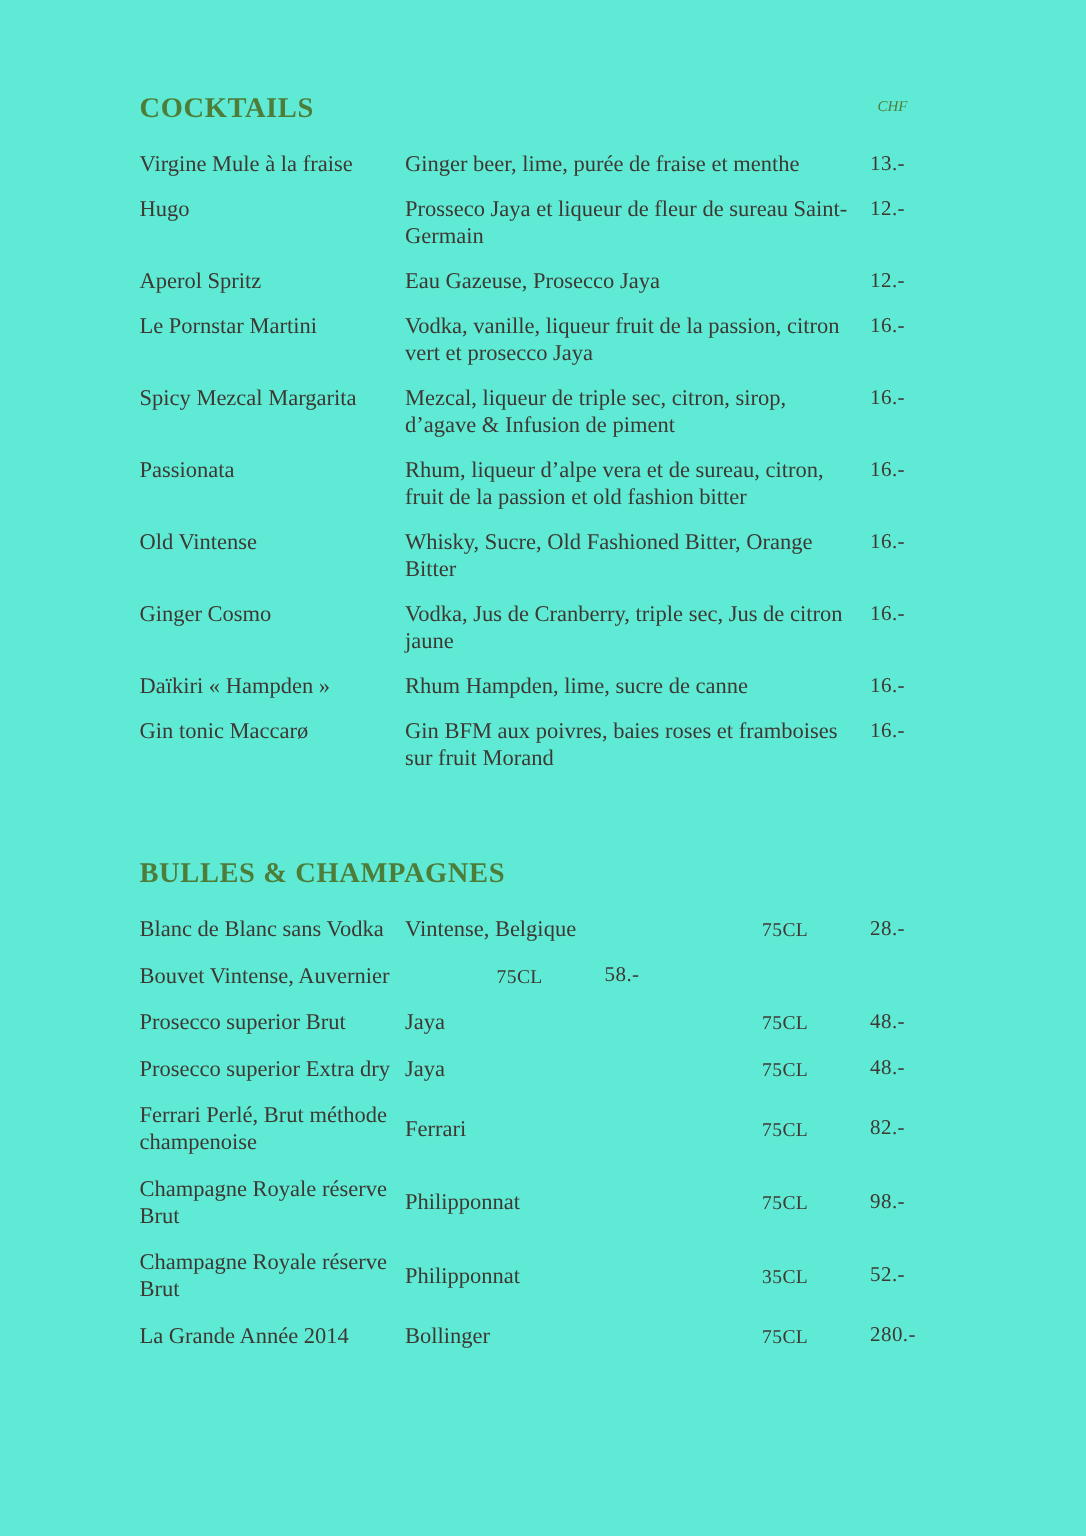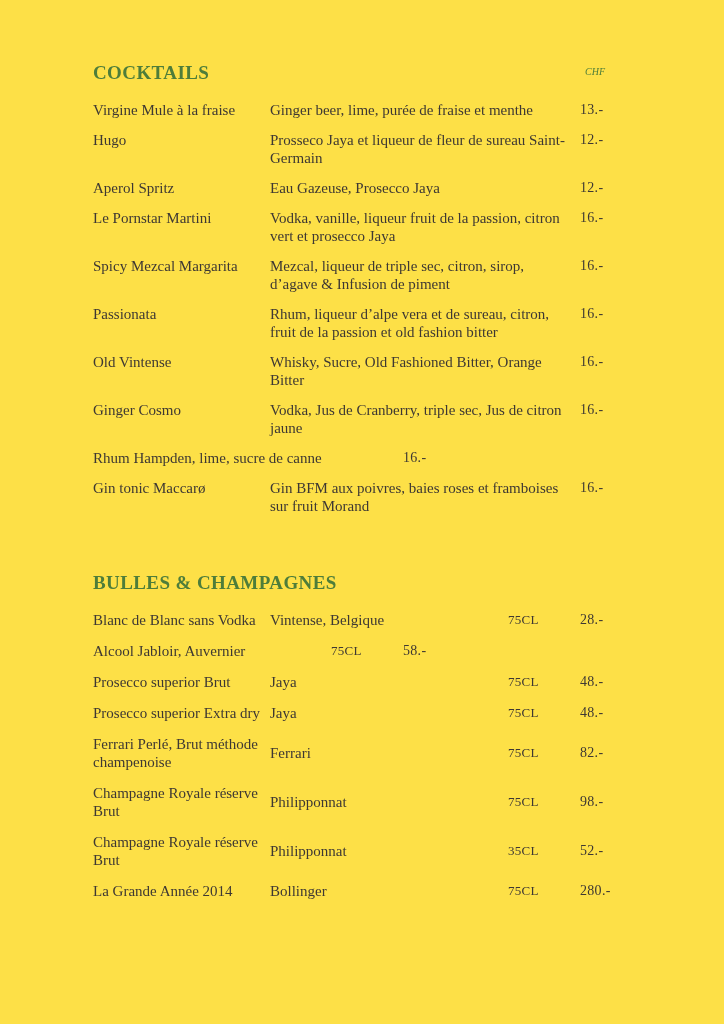--- a/index.html
+++ b/index.html
@@ -5,21 +5,21 @@
   html, body {
     margin: 0;
     padding: 0;
     background: #d8d0ca;
   }
   .page {
     position: relative;
     width: 724px;
     height: 1024px;
     margin: 0 auto;
-    background: #fde047;
+    background: #5eead4;
     box-sizing: border-box;
     padding: 60px 40px 0 93px;
     overflow: hidden;
     font-family: "Liberation Serif", "DejaVu Serif", serif;
     color: #3e3833;
   }
   .menu-section { display: block; }
   .menu-section + .menu-section { margin-top: 55px; }
 
   .section-header {
@@ -109,20 +109,21 @@
             <div class="cell name">Old Vintense</div>
             <div class="cell desc">Whisky, Sucre, Old Fashioned Bitter, Orange Bitter</div>
             <div class="cell price">16.-</div>
           </div>
           <div class="menu-row">
             <div class="cell name">Ginger Cosmo</div>
             <div class="cell desc">Vodka, Jus de Cranberry, triple sec, Jus de citron jaune</div>
             <div class="cell price">16.-</div>
           </div>
           <div class="menu-row">
+            <div class="cell name">Daïkiri « Hampden »</div>
             <div class="cell desc">Rhum Hampden, lime, sucre de canne</div>
             <div class="cell price">16.-</div>
           </div>
           <div class="menu-row">
             <div class="cell name">Gin tonic Maccarø</div>
             <div class="cell desc">Gin BFM aux poivres, baies roses et framboises sur fruit Morand</div>
             <div class="cell price">16.-</div>
           </div>
         </div>
       </section>
@@ -131,21 +132,21 @@
           <h2 class="section-title">BULLES &amp; CHAMPAGNES</h2>
         </div>
         <div class="rows">
           <div class="menu-row has-size">
             <div class="cell name">Blanc de Blanc sans Vodka</div>
             <div class="cell desc">Vintense, Belgique</div>
             <div class="cell size">75CL</div>
             <div class="cell price">28.-</div>
           </div>
           <div class="menu-row has-size">
-            <div class="cell desc">Alcool Jabloir, Auvernier</div>
+            <div class="cell desc">Bouvet Vintense, Auvernier</div>
             <div class="cell size">75CL</div>
             <div class="cell price">58.-</div>
           </div>
           <div class="menu-row has-size">
             <div class="cell name">Prosecco superior Brut</div>
             <div class="cell desc">Jaya</div>
             <div class="cell size">75CL</div>
             <div class="cell price">48.-</div>
           </div>
           <div class="menu-row has-size">

